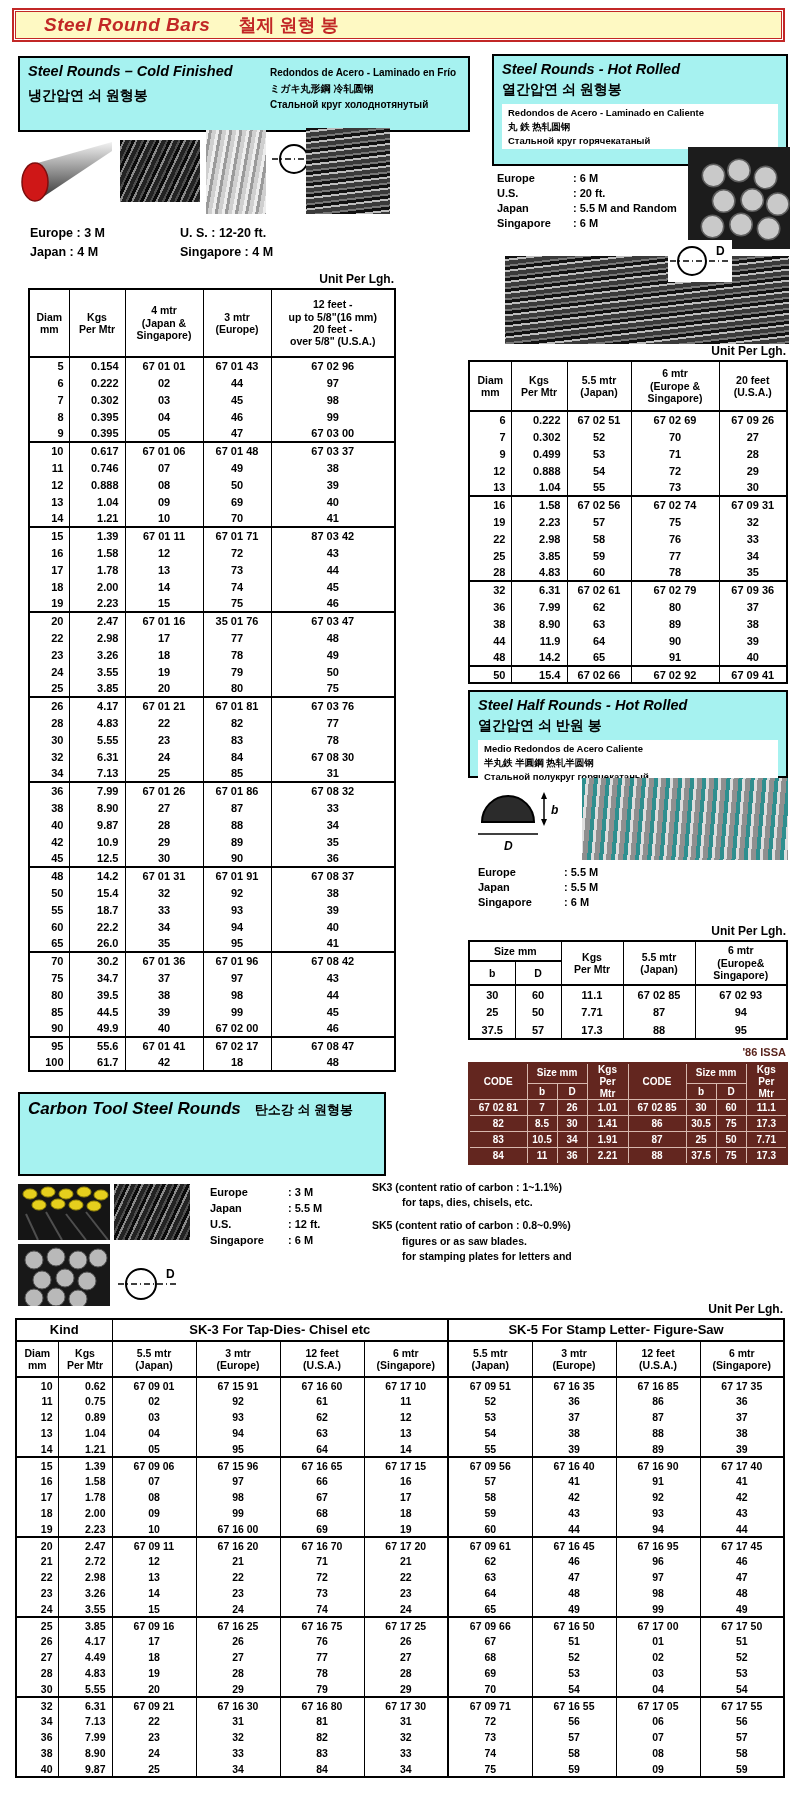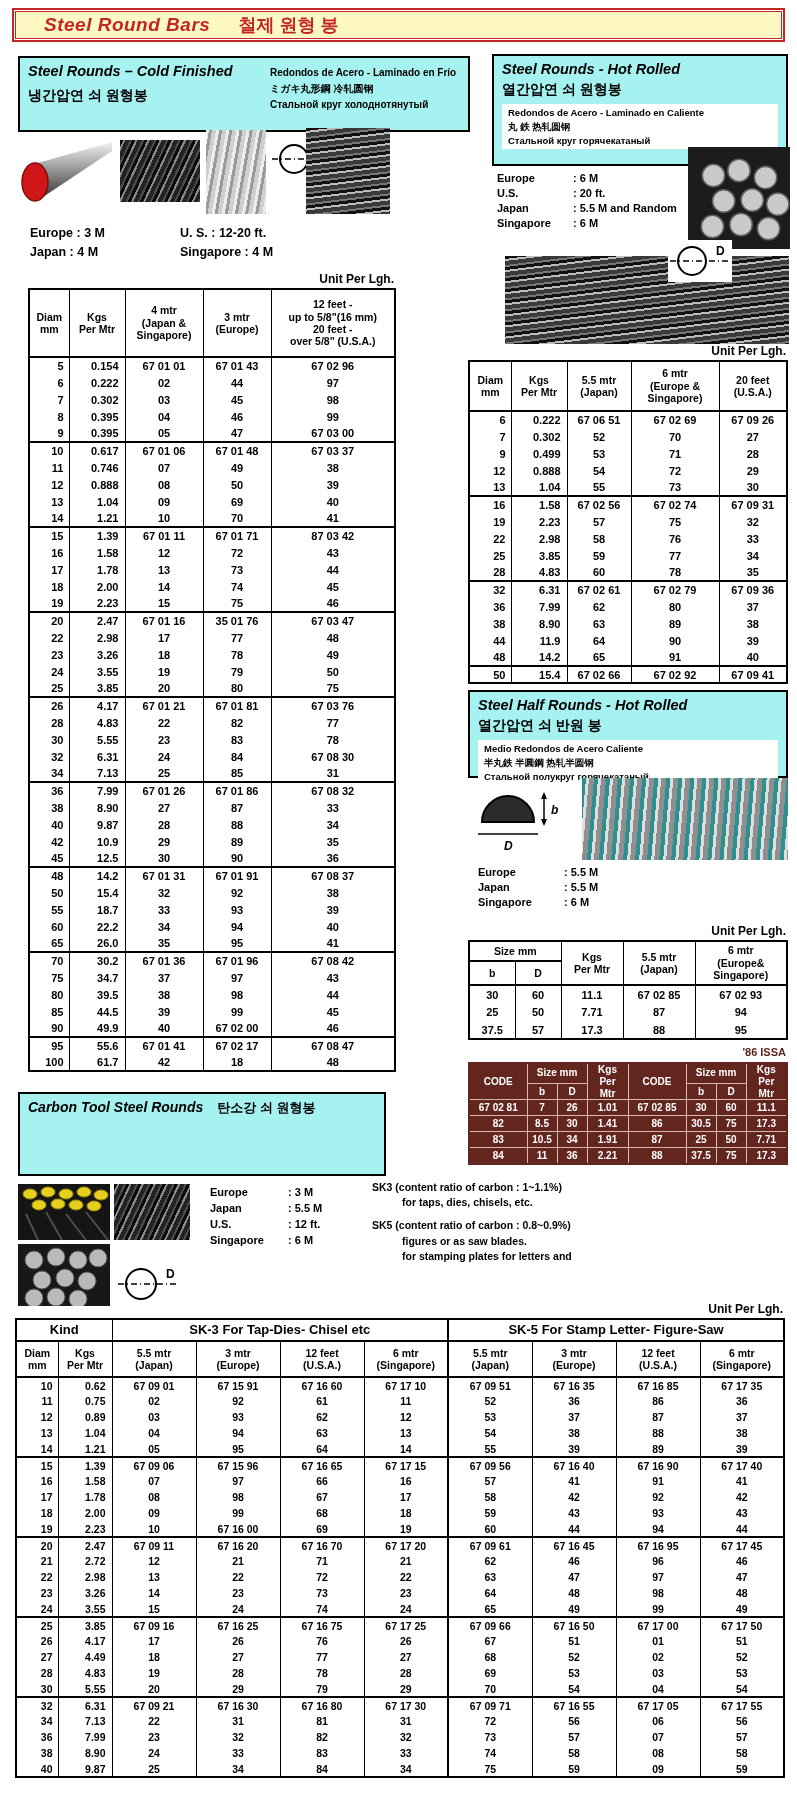--- a/index.html
+++ b/index.html
@@ -19,21 +19,21 @@
   .cb-left { width:56%; }
   .cb-title { font-size:14.5px; font-weight:bold; font-style:italic; }
   .cb-title-kr { font-size:14px; font-weight:bold; margin-top:8px; }
   .cb-right { width:44%; font-size:10px; font-weight:bold; line-height:1.6; padding-top:2px; }
   .hot-box { left:492px; top:54px; width:296px; height:112px; }
   .hb-title { font-size:14.5px; font-weight:bold; font-style:italic; }
   .hb-title-kr { font-size:14px; font-weight:bold; margin-top:4px; }
   .hb-inner { background:#fff; margin-top:5px; padding:2px 6px; font-size:9.5px; font-weight:bold; line-height:1.45; }
   .carbon-box { left:18px; top:1092px; width:368px; height:84px; }
   .cbx-titlerow { display:flex; align-items:baseline; gap:14px; }
-  .cbx-title { font-size:14px; font-weight:bold; font-style:italic; }
+  .cbx-title { font-size:17px; font-weight:bold; font-style:italic; }
   .cbx-title-kr { font-size:13px; font-weight:bold; }
   .half-box { left:468px; top:690px; width:320px; height:88px; }
 
   
   .dims { position:absolute; font-weight:bold; display:grid; }
   .cold-dims { left:30px; top:226px; grid-template-columns:150px auto; row-gap:5px; font-size:12.5px; }
   .hot-dims  { left:497px; top:172px; grid-template-columns:76px auto; row-gap:3px; font-size:11px; }
   .half-dims { left:478px; top:866px; grid-template-columns:86px auto; row-gap:3px; font-size:11px; }
   .carbon-dims { left:210px; top:1186px; grid-template-columns:78px auto; row-gap:4px; font-size:11px; }
 
@@ -521,21 +521,21 @@
 (Europe &amp;
 Singapore)</th>
       <th>20 feet
 (U.S.A.)</th>
     </tr>
       </thead>
     <tbody>
         <tr>
           <td>6</td>
           <td>0.222</td>
-          <td>67 06 51</td>
+          <td>67 02 51</td>
           <td>67 02 69</td>
           <td>67 09 26</td>
         </tr>
         <tr>
           <td>7</td>
           <td>0.302</td>
           <td>52</td>
           <td>70</td>
           <td>27</td>
         </tr>

